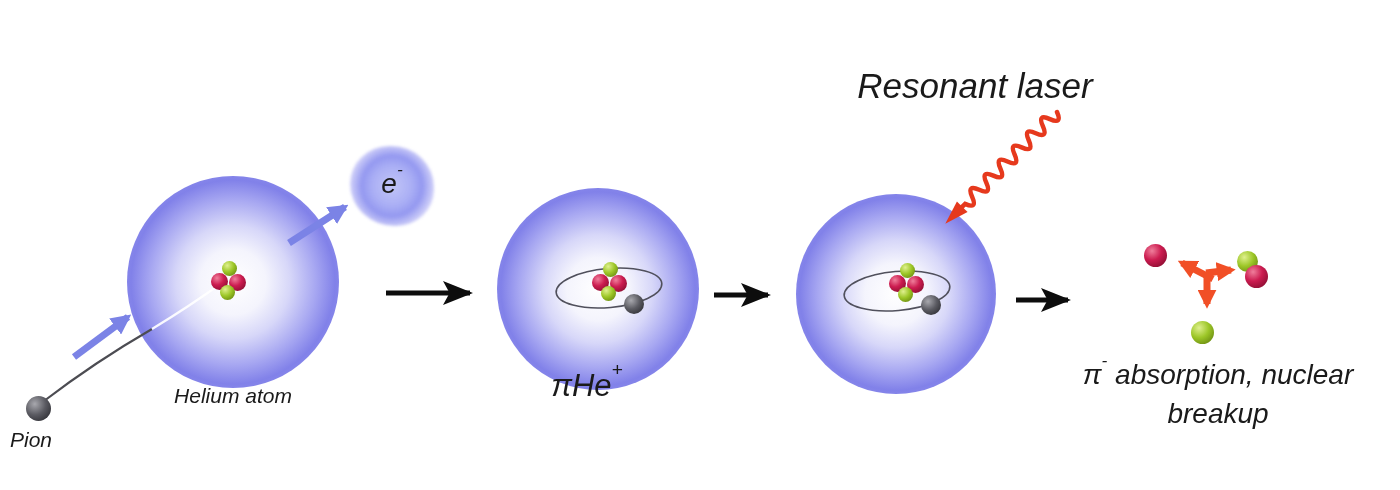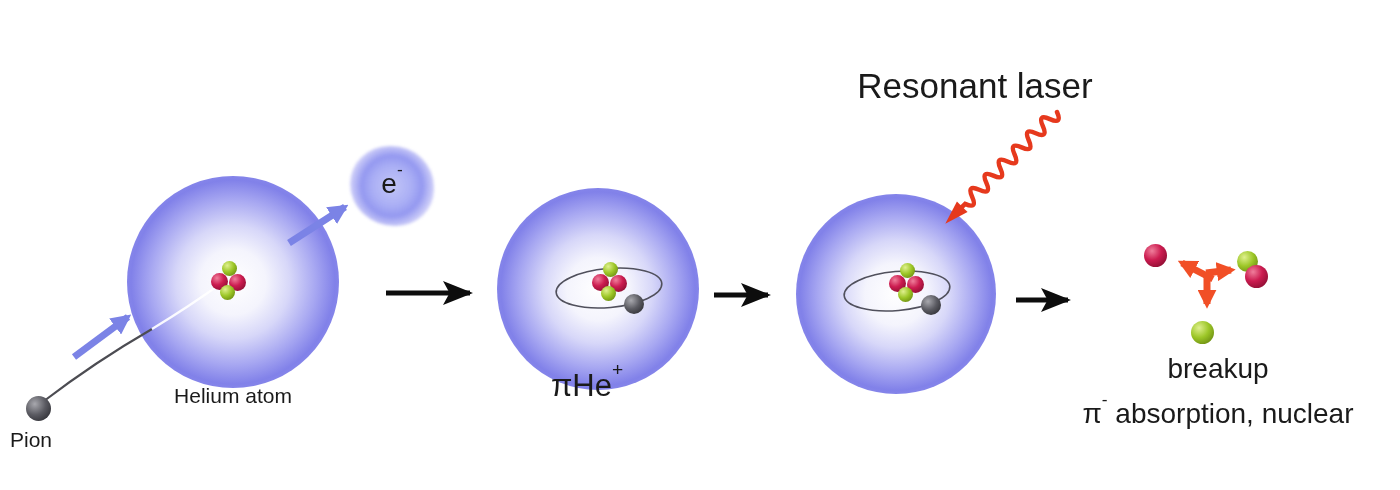--- a/index.html
+++ b/index.html
@@ -47,21 +47,21 @@
   }
 
   
   .sphere { position:absolute; border-radius:50%; z-index:4; }
   .s-red   { background:radial-gradient(circle at 35% 30%, #ef7e9b 0%, #cc1c50 42%, #8e0e33 82%, #6f0a27 100%); }
   .s-green { background:radial-gradient(circle at 35% 30%, #dff08e 0%, #9cc627 45%, #66860f 88%); }
   .s-gray  { background:radial-gradient(circle at 35% 32%, #a8a8ae 0%, #5b5b62 46%, #27272c 92%); }
 
   svg.layer { position:absolute; left:0; top:0; z-index:3; }
   svg.layer-top { position:absolute; left:0; top:0; z-index:5; }
-  .txt { z-index:6; }
+  .txt { z-index:6;font-style:italic; }
 </style>
 </head>
 <body>
 
 <div class="glow" style="left:127px; top:176px; width:212px; height:212px;"></div>
 <div class="glow" style="left:497px; top:188px; width:202px; height:202px;"></div>
 <div class="glow" style="left:796px; top:194px; width:200px; height:200px;"></div>
 <div class="ecloud"></div>
 
 <svg class="layer" width="1400" height="490" viewBox="0 0 1400 490">
@@ -134,15 +134,15 @@
 
 <div class="label txt" style="left:133px; top:384px; width:200px; font-size:21px;">Helium atom</div>
 
 <div class="label txt" style="left:352px; top:167px; width:80px; font-size:28px;"><span>e</span><sup class="sg">-</sup></div>
 
 <div class="label txt" style="left:507px; top:368px; width:160px; font-size:31px;"><span>πHe</span><sup class="sg">+</sup></div>
 
 <div class="label txt" style="left:825px; top:66px; width:300px; font-size:35px;">Resonant laser</div>
 
 <div class="label txt" style="left:1046px; top:349px; width:344px; font-size:28px; line-height:39px; white-space:normal;">
+  <div><span>π</span><sup class="sg">-</sup><span> absorption, nuclear</span></div>
   <div>breakup</div>
-  <div><span>π</span><sup class="sg">-</sup><span> absorption, nuclear</span></div>
 </div>
 
 </body></html>

